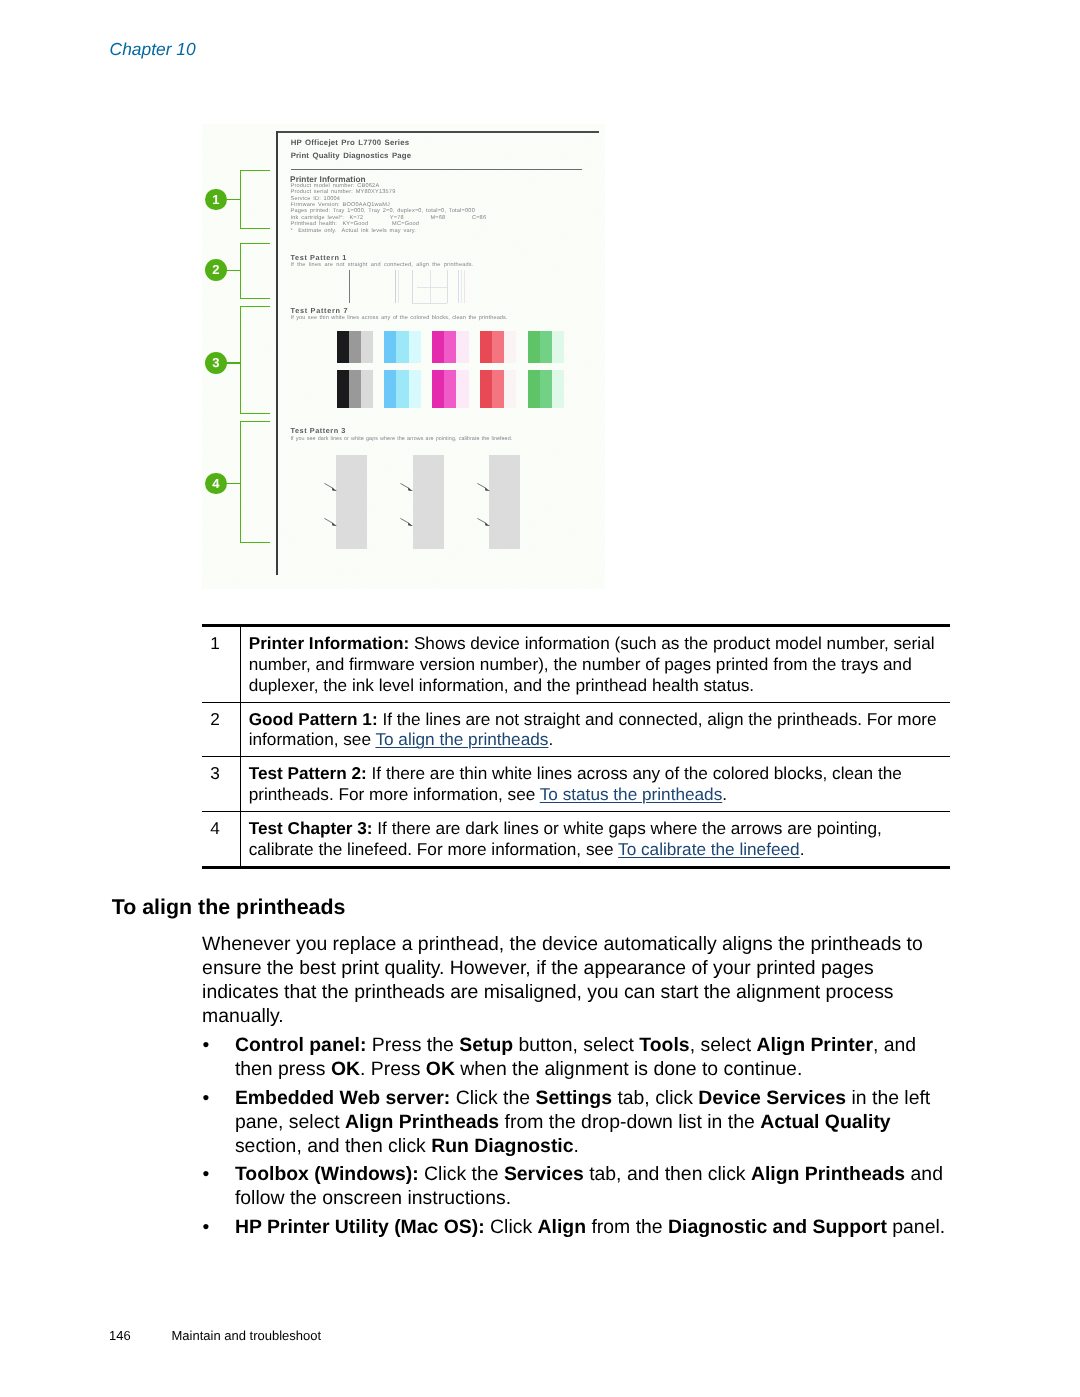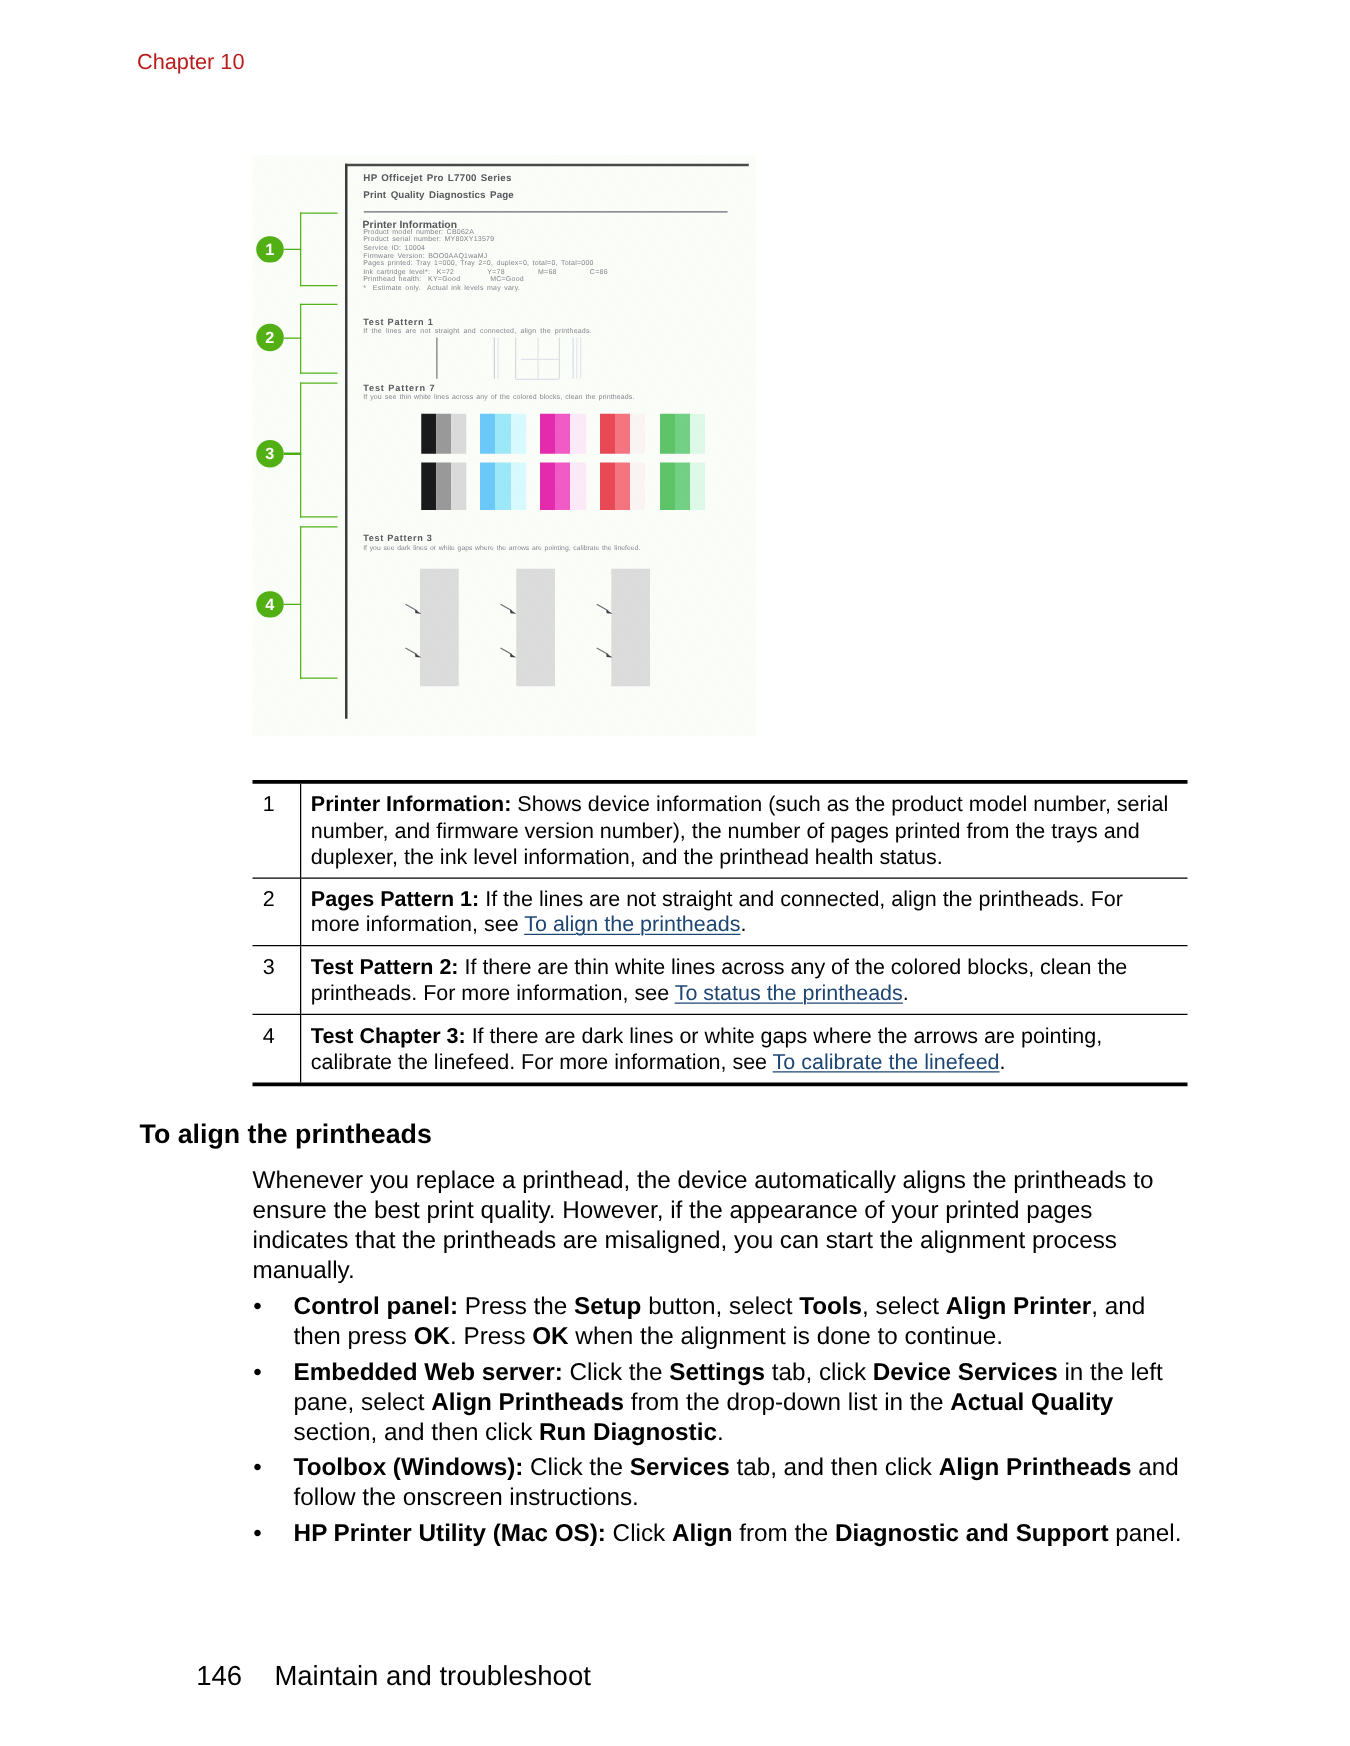--- a/index.html
+++ b/index.html
@@ -1,24 +1,24 @@
 <!DOCTYPE html>
 <html><head>
 <meta charset="utf-8">
 <style>
   html,body{margin:0;padding:0;}
   body{width:1080px;height:1397px;background:#ffffff;font-family:"Liberation Sans",sans-serif;color:#000;overflow:hidden;position:relative;
        -webkit-font-smoothing:antialiased;text-rendering:geometricPrecision;}
   .page{position:absolute;left:0;top:0;width:1080px;height:1397px;}
 
   
-  .chapter{position:absolute;left:109.6px;top:38.8px;font-size:17.4px;font-weight:400;color:#b91c1c;}
-
-  
-  .footer{position:absolute;left:109px;top:1327.8px;font-size:22px;font-weight:400;margin-left:48px;}
+  .chapter{position:absolute;left:109.6px;top:38.8px;font-size:17.4px;font-weight:400;color:#0369a1;font-style:italic;}
+
+  
+  .footer{position:absolute;left:109px;top:1327.8px;font-size:13px;font-weight:400;}
   .footer .pnum{display:inline-block;width:62.5px;}
 
   
   .figure{position:absolute;left:201.5px;top:123.5px;width:403px;height:465px;background:#fbfdf9;overflow:hidden;}
   .grain{position:absolute;left:0;top:0;width:403px;height:465px;pointer-events:none;opacity:.30;
     background-image:repeating-linear-gradient(12deg, rgba(140,140,150,.022) 0 1px, rgba(255,255,255,0) 1px 3px),
                      repeating-linear-gradient(100deg, rgba(140,140,150,.018) 0 1px, rgba(255,255,255,0) 1px 4px);}
   .fig-inner{position:absolute;left:0;top:0;width:403px;height:465px;filter:blur(0.38px);}
   
   .sheet-top{position:absolute;left:74px;top:7px;width:323px;height:2.2px;background:#4a4a4a;}
@@ -191,21 +191,21 @@
   <div class="tbl">
     <div class="topline"></div>
     <table>
         <tbody id="tbody">
           <tr>
             <td class="num">1</td>
             <td class="txt"><b>Printer Information:</b> Shows device information (such as the product model number, serial number, and firmware version number), the number of pages printed from the trays and duplexer, the ink level information, and the printhead health status.</td>
           </tr>
           <tr class="sep">
             <td class="num">2</td>
-            <td class="txt"><b>Pages Pattern 1:</b> If the lines are not straight and connected, align the printheads. For more information, see <a class="xref" href="#">To align the printheads</a>.</td>
+            <td class="txt"><b>Good Pattern 1:</b> If the lines are not straight and connected, align the printheads. For more information, see <a class="xref" href="#">To align the printheads</a>.</td>
           </tr>
           <tr class="sep">
             <td class="num">3</td>
             <td class="txt"><b>Test Pattern 2:</b> If there are thin white lines across any of the colored blocks, clean the printheads. For more information, see <a class="xref" href="#">To status the printheads</a>.</td>
           </tr>
           <tr class="sep">
             <td class="num">4</td>
             <td class="txt"><b>Test Chapter 3:</b> If there are dark lines or white gaps where the arrows are pointing, calibrate the linefeed. For more information, see <a class="xref" href="#">To calibrate the linefeed</a>.</td>
           </tr>
         </tbody>

